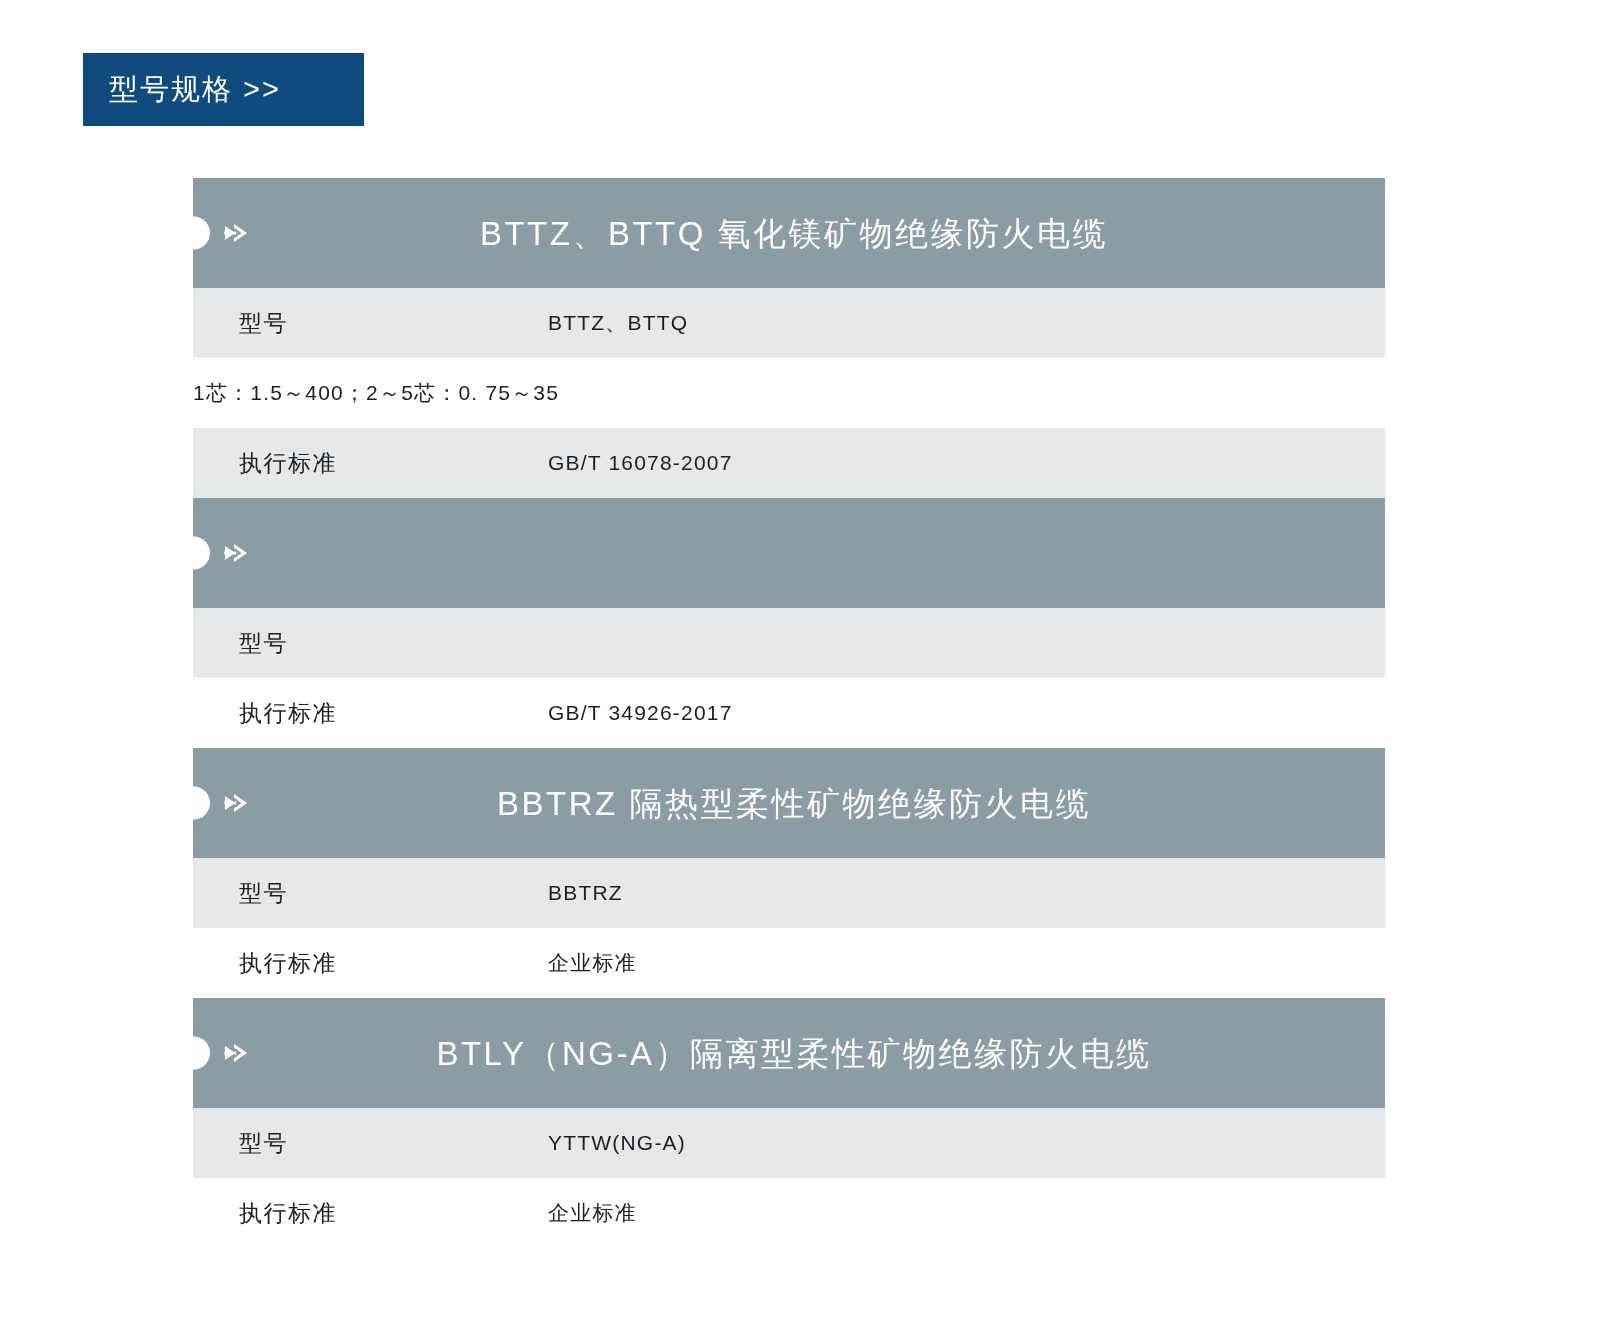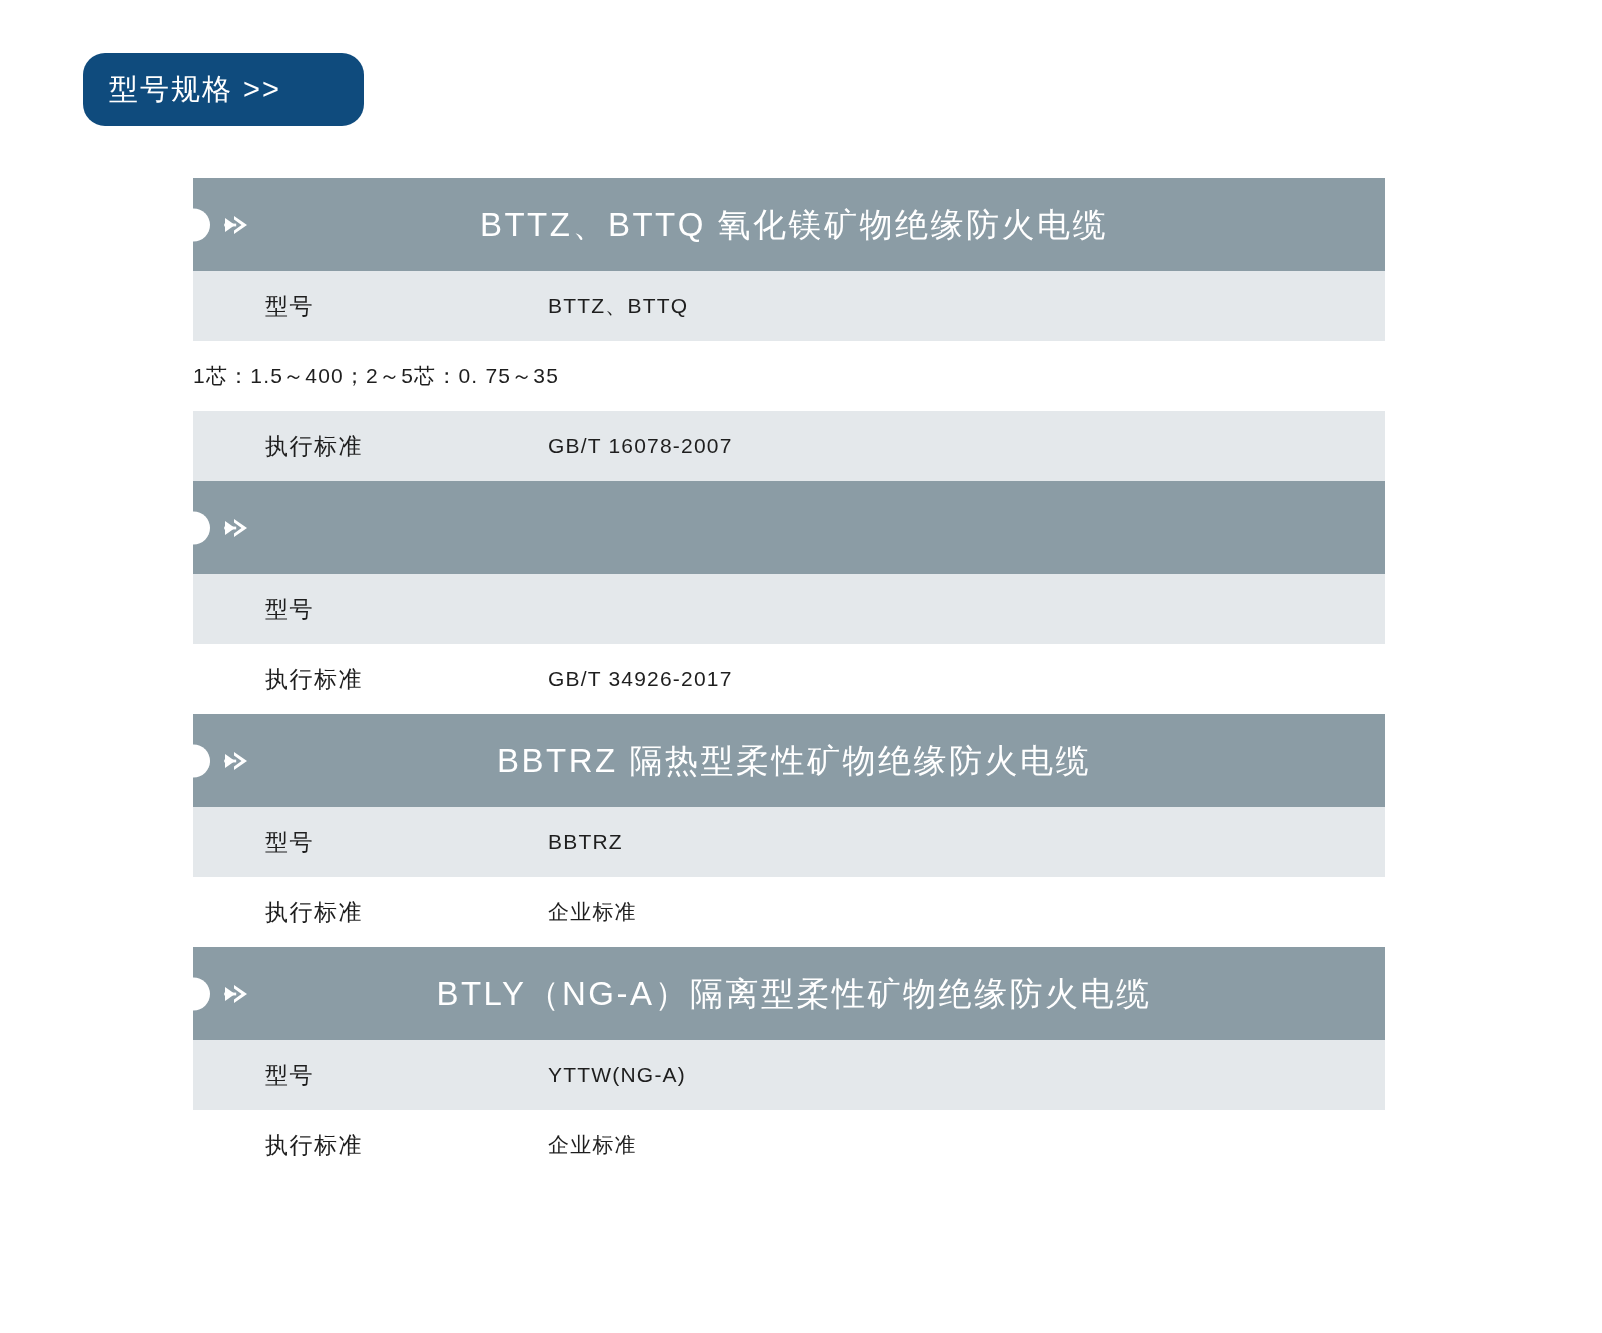--- a/index.html
+++ b/index.html
@@ -22,42 +22,41 @@
     top: 53px;
     width: 281px;
     height: 73px;
     background: #0f4b7d;
     color: #ffffff;
     display: flex;
     align-items: center;
     box-sizing: border-box;
     padding-left: 26px;
     letter-spacing: 2px;
-    border-radius: 22px;
   }
   .badge-label {
     font-size: 29px;
     font-weight: 400;
     white-space: nowrap;
     line-height: 1;
   }
 
   
   .spec-table {
     position: absolute;
     left: 193px;
     top: 178px;
     width: 1192px;
   }
 
   .section { position: relative; }
 
   .section-header {
     position: relative;
-    height: 93px;
+    height: 110px;
     background: #8b9ca5;
     display: flex;
     align-items: center;
     justify-content: center;
     overflow: visible;
   }
 
   .header-notch {
     position: absolute;
     left: -16px;
@@ -91,21 +90,21 @@
     display: flex;
     align-items: center;
     height: 70px;
     background: #ffffff;
   }
   .spec-row.shaded { background: #e4e8eb; }
 
   .spec-label {
     width: 355px;
     box-sizing: border-box;
-    padding-left: 72px;
+    padding-left: 46px;
     font-size: 23px;
     color: #1e1e1e;
     letter-spacing: 1.5px;
     white-space: nowrap;
   }
   .spec-label sup {
     font-size: 15px;
     vertical-align: super;
     letter-spacing: 0;
   }

